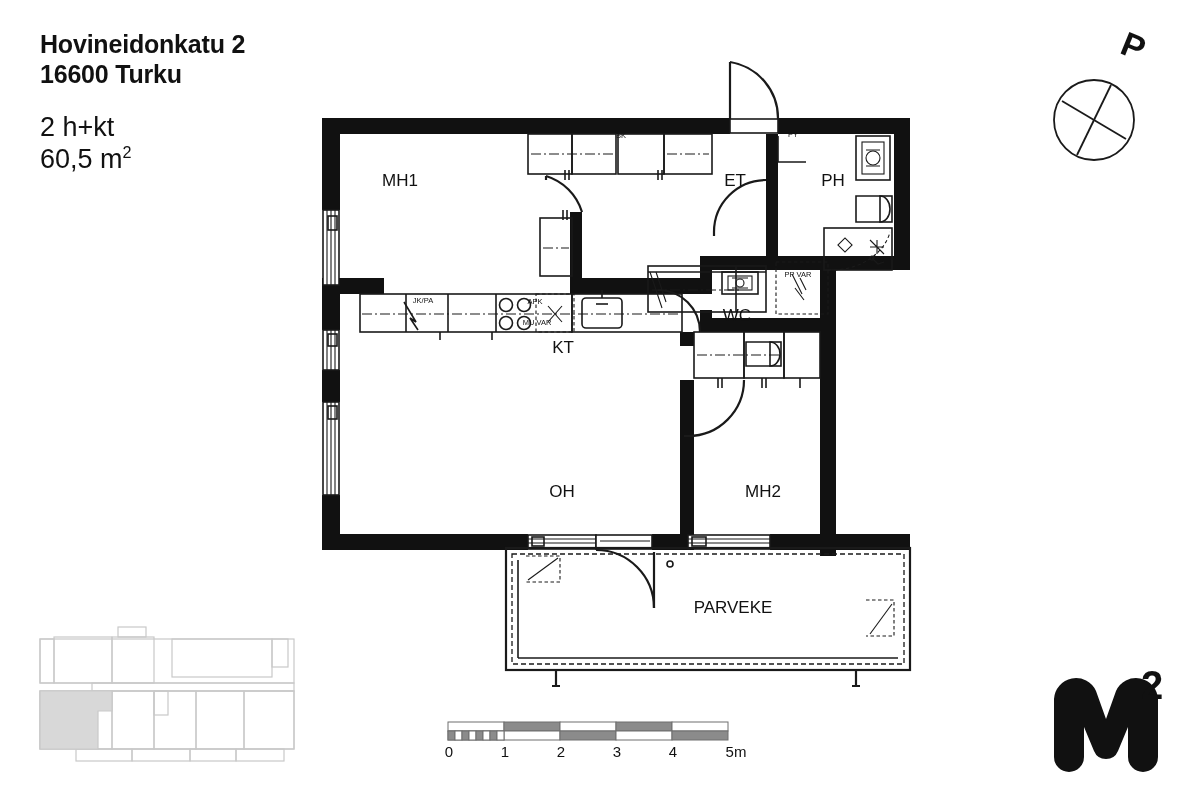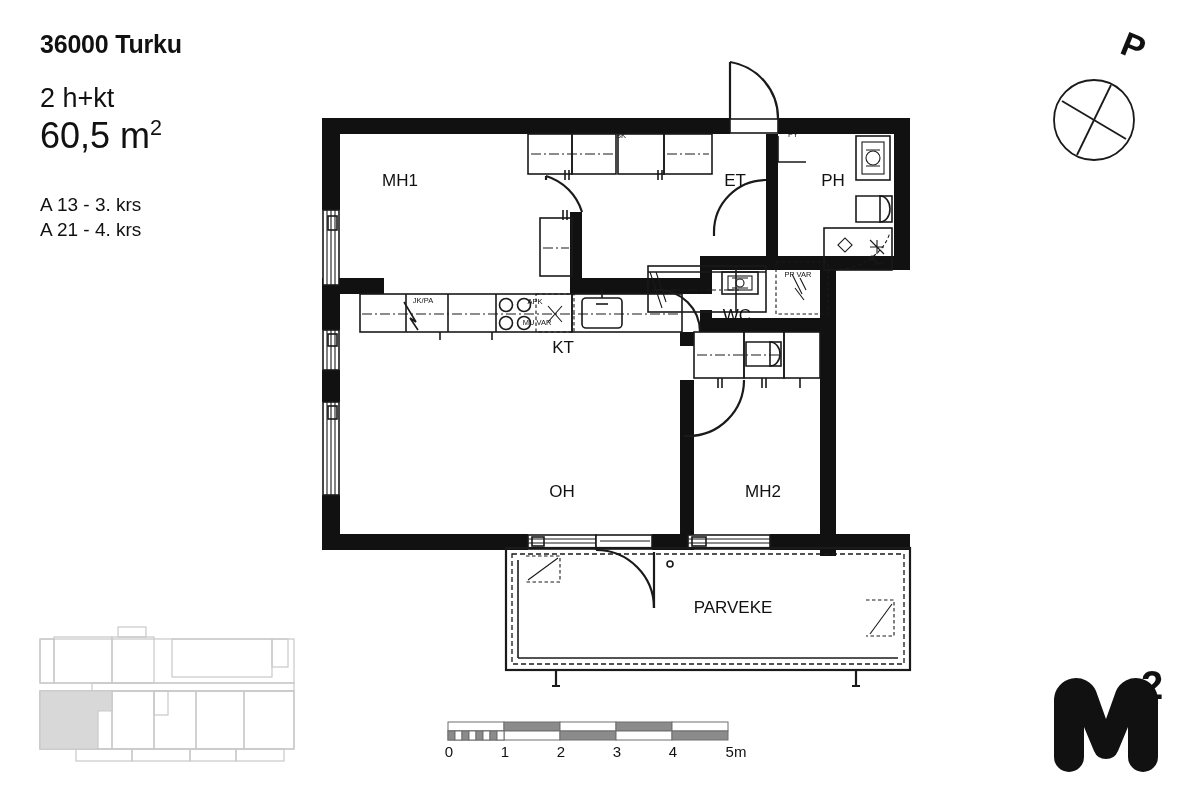--- a/index.html
+++ b/index.html
@@ -31,21 +31,21 @@
     white-space: nowrap;
   }
   #unit-type {
     font-size: 27px;
     font-weight: 400;
     line-height: 1.2;
     margin-top: 22px;
     white-space: nowrap;
   }
   #unit-area {
-    font-size: 36px;
+    font-size: 27px;
     font-weight: 400;
     line-height: 1.2;
     white-space: nowrap;
   }
   #unit-area sup {
     font-size: 0.6em;
     vertical-align: super;
   }
   .krs-line {
     font-size: 19px;
@@ -91,31 +91,28 @@
     width: 120px;
     height: 100px;
   }
   svg { display: block; overflow: visible; }
   text { font-family: "Liberation Sans", sans-serif; }
 </style>
 </head>
 <body>
 
 <div id="header-block">
-  <div class="addr-line">36000 Turku</div>
+  <div class="addr-line">Hovineidonkatu 2</div>
+  <div class="addr-line">16600 Turku</div>
 
   <div id="unit-type">2 h+kt</div>
   <div id="unit-area">
     <span>60,5 m</span><sup>2</sup>
   </div>
 
-  <div id="krs-block">
-    <div class="krs-line">A 13 - 3. krs</div>
-    <div class="krs-line">A 21 - 4. krs</div>
-  </div>
 </div>
 
 <div id="plan-svg-wrap">
 <svg viewBox="0 0 660 670" width="660" height="670" xmlns="http://www.w3.org/2000/svg">
   <defs>
     <style>
       .wall  { fill: #111111; }
       .thin  { fill: none; stroke: #1a1a1a; stroke-width: 1.6; }
       .thin2 { fill: none; stroke: #1a1a1a; stroke-width: 2.2; }
       .hair  { fill: none; stroke: #1a1a1a; stroke-width: 1.1; }

